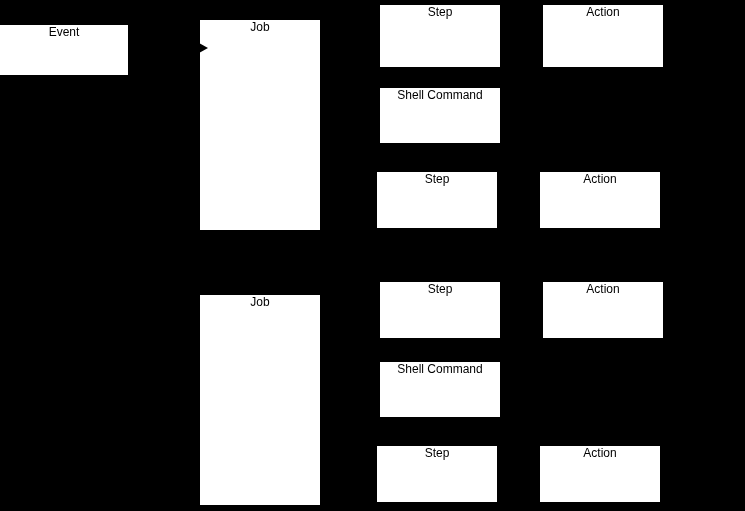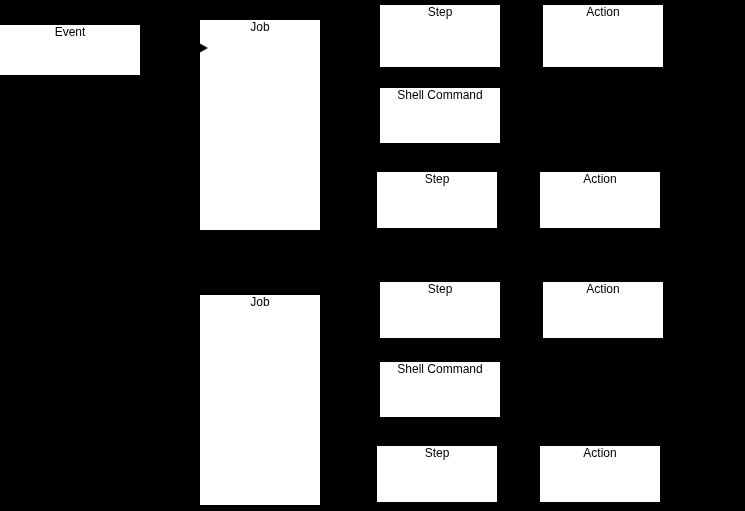--- a/index.html
+++ b/index.html
@@ -26,21 +26,21 @@
     background: #ffffff;
     color: #000000;
     font-size: 12px;
     display: flex;
     align-items: flex-start;
     justify-content: center;
     text-align: center;
     box-sizing: border-box;
   }
   
-  .n-event   { left: 0px;   top: 25px;  width: 140px; height: 50px; }
+  .n-event   { left: 0px;   top: 25px;  width: 128px; height: 50px; }
   
   .n-job1    { left: 200px; top: 20px;  width: 120px; height: 210px; }
   .n-job2    { left: 200px; top: 295px; width: 120px; height: 210px; }
   
   .n-step1   { left: 380px; top: 5px;   width: 120px; height: 62px; }
   .n-shell1  { left: 380px; top: 88px;  width: 120px; height: 55px; }
   .n-step2   { left: 377px; top: 172px; width: 120px; height: 56px; }
   .n-step3   { left: 380px; top: 282px; width: 120px; height: 56px; }
   .n-shell2  { left: 380px; top: 362px; width: 120px; height: 55px; }
   .n-step4   { left: 377px; top: 446px; width: 120px; height: 56px; }

